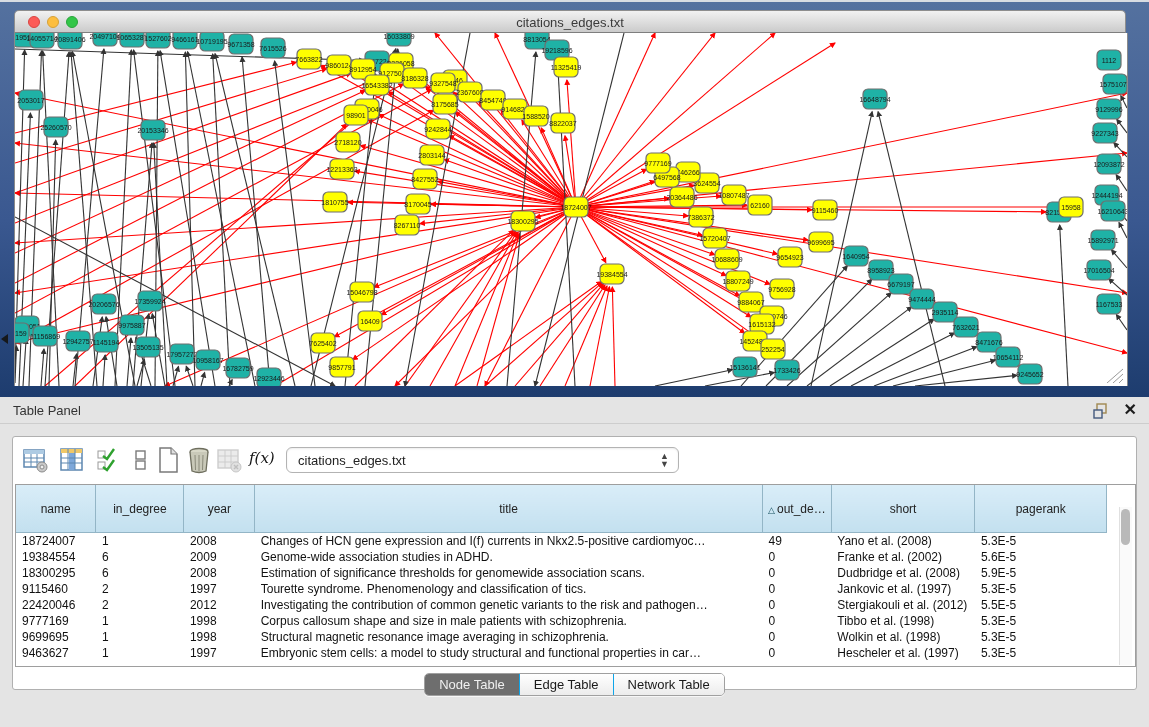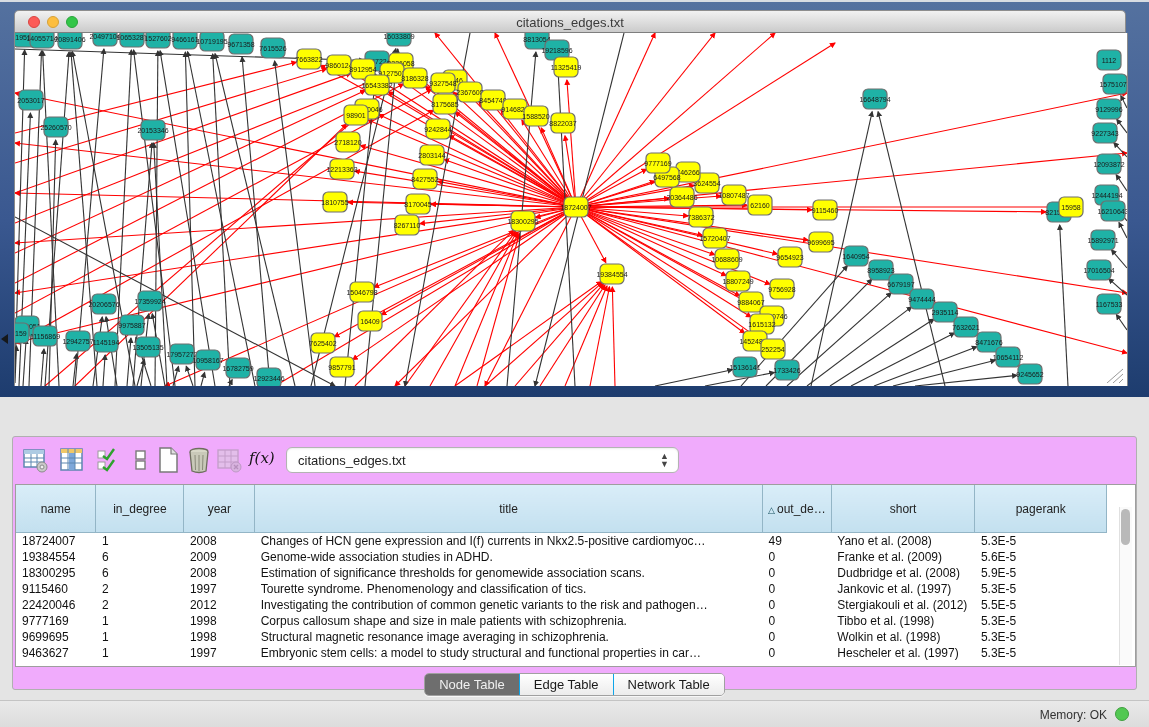--- a/index.html
+++ b/index.html
@@ -23,21 +23,21 @@
   #resize-grip{position:absolute;right:4px;bottom:3px;width:22px;height:18px;}
   #collapse-arrow{position:absolute;left:1px;top:332px;width:0;height:0;
     border-top:5px solid transparent;border-bottom:5px solid transparent;border-right:7px solid #16181a;}
   
   #table-panel{position:absolute;left:0;top:397px;width:1149px;height:330px;background:#e4e4e4;}
   #tp-header{position:absolute;left:0;top:0;width:1149px;height:26px;background:#e4e4e4;
     border-bottom:1px solid #cdcdcd;}
   #tp-title{position:absolute;left:13px;top:6px;font-size:13px;color:#333;}
   #tp-float{position:absolute;right:40px;top:6px;width:16px;height:16px;}
   #tp-close{position:absolute;right:12px;top:3px;font-size:16px;font-weight:bold;color:#1c1c1c;cursor:default;}
-  #tp-box{position:absolute;left:12px;top:39px;width:1125px;height:254px;background:#f0abfc;
+  #tp-box{position:absolute;left:12px;top:39px;width:1125px;height:254px;background:#ffffff;
     border:1px solid #b0b0b0;border-radius:3px;box-sizing:border-box;}
   
   .tbicon{position:absolute;top:9px;width:28px;height:28px;}
   #combo{position:absolute;left:273px;top:10px;width:393px;height:26px;background:#fff;
     border:1px solid #b3b3b3;border-radius:6px;box-sizing:border-box;box-shadow:inset 0 1px 2px rgba(0,0,0,.08);}
   #combo-text{position:absolute;left:11px;top:5px;font-size:13px;color:#222;}
   #combo-arrows{position:absolute;right:9px;top:4px;font-size:9px;color:#444;line-height:8px;text-align:center;}
   
   #tbl-wrap{position:absolute;left:2px;top:47px;width:1121px;height:183px;background:#fff;
     border:1px solid #9e9e9e;box-sizing:border-box;overflow:hidden;}
@@ -691,20 +691,28 @@
       <svg id="resize-grip" viewBox="0 0 22 18">
         <line x1="6" y1="18" x2="22" y2="4" stroke="#9a9a9a" stroke-width="1"></line>
         <line x1="12" y1="18" x2="22" y2="9" stroke="#9a9a9a" stroke-width="1"></line>
         <line x1="18" y1="18" x2="22" y2="14" stroke="#9a9a9a" stroke-width="1"></line>
       </svg>
     </div>
     <div id="collapse-arrow"></div>
   </div>
 
   <div id="table-panel">
+    <div id="tp-header">
+      <span id="tp-title">Table Panel</span>
+      <svg id="tp-float" viewBox="0 0 16 16">
+        <rect x="4" y="1" width="9" height="9" fill="none" stroke="#a08850" stroke-width="1.4"></rect>
+        <rect x="1" y="7" width="8" height="8" fill="#e4e4e4" stroke="#43597d" stroke-width="1.4"></rect>
+      </svg>
+      <span id="tp-close">✕</span>
+    </div>
 
     <div id="tp-box">
 
       <svg class="tbicon" style="left:8px" viewBox="0 0 28 28">
         <rect x="3" y="4" width="20" height="17" fill="#fff" stroke="#5d87b0" stroke-width="1.5"></rect>
         <rect x="3" y="4" width="20" height="4" fill="#aecbe3"></rect>
         <line x1="3" y1="12" x2="23" y2="12" stroke="#5d87b0"></line>
           <line x1="3" y1="16" x2="23" y2="16" stroke="#5d87b0"></line>
         <line x1="10" y1="8" x2="10" y2="21" stroke="#5d87b0"></line>
           <line x1="16" y1="8" x2="16" y2="21" stroke="#5d87b0"></line>
@@ -790,21 +798,21 @@
                 <td>49</td>
                 <td>Yano et al. (2008)</td>
                 <td>5.3E-5</td>
               </tr>
               <tr>
                 <td>19384554</td>
                 <td>6</td>
                 <td>2009</td>
                 <td>Genome-wide association studies in ADHD.</td>
                 <td>0</td>
-                <td>Franke et al. (2009)</td>
+                <td>Franke et al. (2002)</td>
                 <td>5.6E-5</td>
               </tr>
               <tr>
                 <td>18300295</td>
                 <td>6</td>
                 <td>2008</td>
                 <td>Estimation of significance thresholds for genomewide association scans.</td>
                 <td>0</td>
                 <td>Dudbridge et al. (2008)</td>
                 <td>5.9E-5</td>
@@ -863,18 +871,14 @@
 
       <div id="segbar">
         <span id="segctl">
             <span class="seg sel">Node Table</span>
             <span class="seg">Edge Table</span>
             <span class="seg">Network Table</span>
           </span>
       </div>
     </div>
 
-    <div id="statusbar">
-      <span id="mem-label">Memory: OK</span>
-      <span id="mem-dot"></span>
-    </div>
   </div>
 </div>
 
 </body></html>

